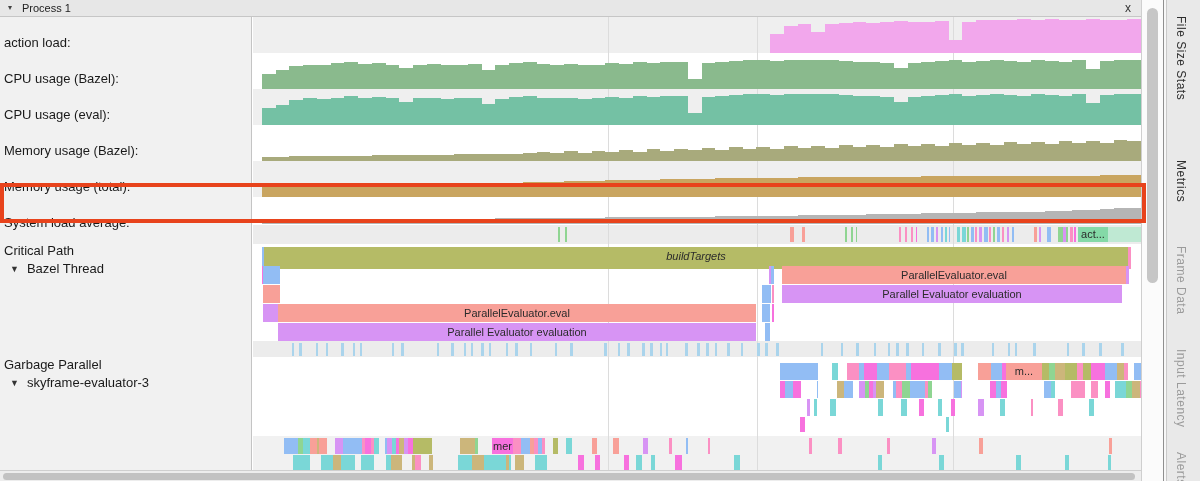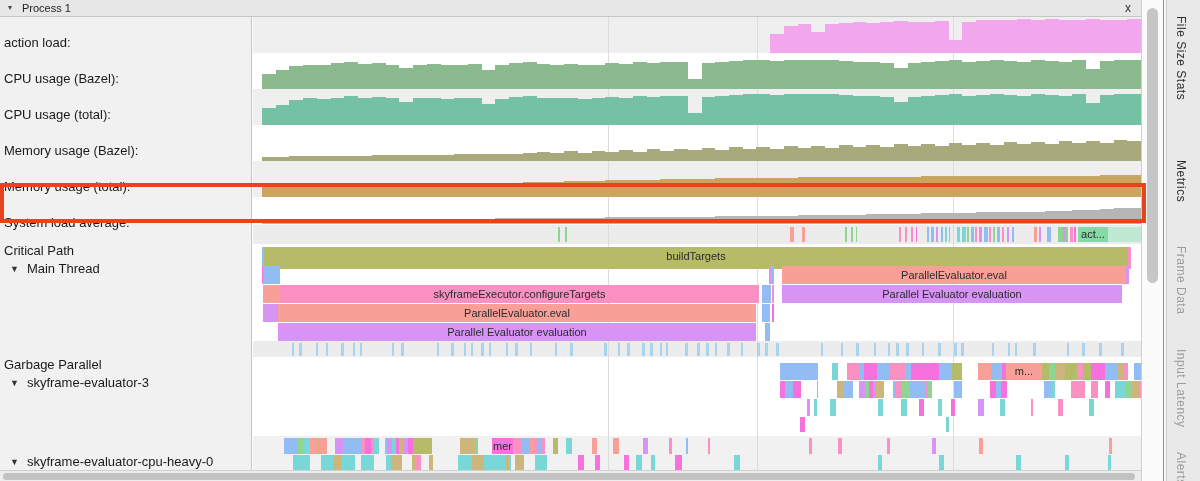--- a/index.html
+++ b/index.html
@@ -50,29 +50,28 @@
 
   <div class="proc-header">
     <span class="arrow">▾</span>
     <span class="title">Process 1</span>
     <span class="close">x</span>
   </div>
 
   <div class="label-col" id="labelCol">
       <div class="row-label" style="left: 4px; top: 18px;"><span>action load:</span></div>
       <div class="row-label" style="left: 4px; top: 54px;"><span>CPU usage (Bazel):</span></div>
-      <div class="row-label" style="left: 4px; top: 90px;"><span>CPU usage (total):</span></div>
+      <div class="row-label" style="left: 4px; top: 90px;"><span>CPU usage (eval):</span></div>
       <div class="row-label" style="left: 4px; top: 126px;"><span>Memory usage (Bazel):</span></div>
       <div class="row-label" style="left: 4px; top: 162px;"><span>Memory usage (total):</span></div>
       <div class="row-label" style="left: 4px; top: 198px;"><span>System load average:</span></div>
       <div class="row-label" style="left: 4px; top: 226px;"><span>Critical Path</span></div>
-      <div class="row-label" style="left: 10px; top: 244px;"><span class="tri">▼</span><span>Main Thread</span></div>
+      <div class="row-label" style="left: 10px; top: 244px;"><span class="tri">▼</span><span>Bazel Thread</span></div>
       <div class="row-label" style="left: 4px; top: 340px;"><span>Garbage Parallel</span></div>
       <div class="row-label" style="left: 10px; top: 358px;"><span class="tri">▼</span><span>skyframe-evaluator-3</span></div>
-      <div class="row-label" style="left: 10px; top: 437px;"><span class="tri">▼</span><span>skyframe-evaluator-cpu-heavy-0</span></div>
     </div>
 
   <div id="chartLayer">
       <div class="stripe" style="top: 17px; height: 36px; background: rgb(239, 239, 239); z-index: 0;"></div>
       <div class="stripe" style="top: 89px; height: 36px; background: rgb(239, 239, 239); z-index: 0;"></div>
       <div class="stripe" style="top: 161px; height: 36px; background: rgb(239, 239, 239); z-index: 0;"></div>
       <div class="stripe" style="top: 225px; height: 19px; background: rgb(236, 236, 236); z-index: 0;"></div>
       <div class="stripe" style="top: 341px; height: 16px; background: rgb(236, 236, 236); z-index: 0;"></div>
       <div class="stripe" style="top: 436px; height: 34px; background: rgb(241, 241, 241); z-index: 0;"></div>
       <div class="gridline" style="left: 608px; z-index: 1; background: rgb(220, 220, 220);"></div>
@@ -509,36 +508,35 @@
         <div class="block" style="left: 777px; width: 2px; background: rgb(215, 148, 244);"></div>
         <div class="block" style="left: 785px; width: 4px; background: rgb(146, 189, 244);"></div>
         <div class="block" style="left: 796px; width: 10px; background: rgb(143, 213, 146);"></div>
         <div class="block" style="left: 808px; width: 3px; background: rgb(251, 144, 195);"></div>
         <div class="block" style="left: 812px; width: 2px; background: rgb(247, 113, 222);"></div>
         <div class="block" style="left: 801px; width: 3px; background: rgb(215, 148, 244);"></div>
         <div class="block" style="left: 878px; width: 3px; background: rgb(251, 144, 195);"></div>
         <div class="block" style="left: 846px; width: 36px; background: rgb(191, 233, 211);"></div>
         <div class="block" style="left: 816px; width: 30px; background: rgb(132, 217, 167); line-height: 15px;">act...</div>
       </div>
-      <div class="track" style="top: 247px; height: 22px;">
+      <div class="track" style="top: 247px; height: 22px; font-style: italic;">
         <div class="block" style="left: 0px; width: 2px; background: rgb(146, 189, 244); line-height: 18px;"></div>
         <div class="block" style="left: 2px; width: 864px; background: rgb(181, 187, 102); line-height: 18px;">buildTargets</div>
         <div class="block" style="left: 866px; width: 3px; background: rgb(251, 144, 195); line-height: 18px;"></div>
       </div>
       <div class="track" style="top: 266px; height: 18px;">
         <div class="block" style="left: 0px; width: 1px; background: rgb(247, 113, 222); line-height: 18px;"></div>
         <div class="block" style="left: 1px; width: 17px; background: rgb(146, 189, 244); line-height: 18px;"></div>
         <div class="block" style="left: 507px; width: 2px; background: rgb(215, 148, 244); line-height: 18px;"></div>
         <div class="block" style="left: 509px; width: 3px; background: rgb(146, 189, 244); line-height: 18px;"></div>
         <div class="block" style="left: 520px; width: 344px; background: rgb(248, 160, 152); line-height: 18px;">ParallelEvaluator.eval</div>
         <div class="block" style="left: 864px; width: 3px; background: rgb(215, 148, 244); line-height: 18px;"></div>
       </div>
       <div class="track" style="top: 285px; height: 18px;">
         <div class="block" style="left: 1px; width: 17px; background: rgb(248, 160, 152); line-height: 18px;"></div>
-        <div class="block" style="left: 18px; width: 479px; background: rgb(251, 144, 195); line-height: 18px;">skyframeExecutor.configureTargets</div>
         <div class="block" style="left: 500px; width: 9px; background: rgb(146, 189, 244); line-height: 18px;"></div>
         <div class="block" style="left: 510px; width: 2px; background: rgb(251, 144, 195); line-height: 18px;"></div>
         <div class="block" style="left: 520px; width: 340px; background: rgb(215, 148, 244); line-height: 18px;">Parallel Evaluator evaluation</div>
       </div>
       <div class="track" style="top: 304px; height: 18px;">
         <div class="block" style="left: 1px; width: 15px; background: rgb(215, 148, 244); line-height: 18px;"></div>
         <div class="block" style="left: 16px; width: 478px; background: rgb(248, 160, 152); line-height: 18px;">ParallelEvaluator.eval</div>
         <div class="block" style="left: 500px; width: 8px; background: rgb(146, 189, 244); line-height: 18px;"></div>
         <div class="block" style="left: 510px; width: 2px; background: rgb(247, 113, 222); line-height: 18px;"></div>
       </div>

